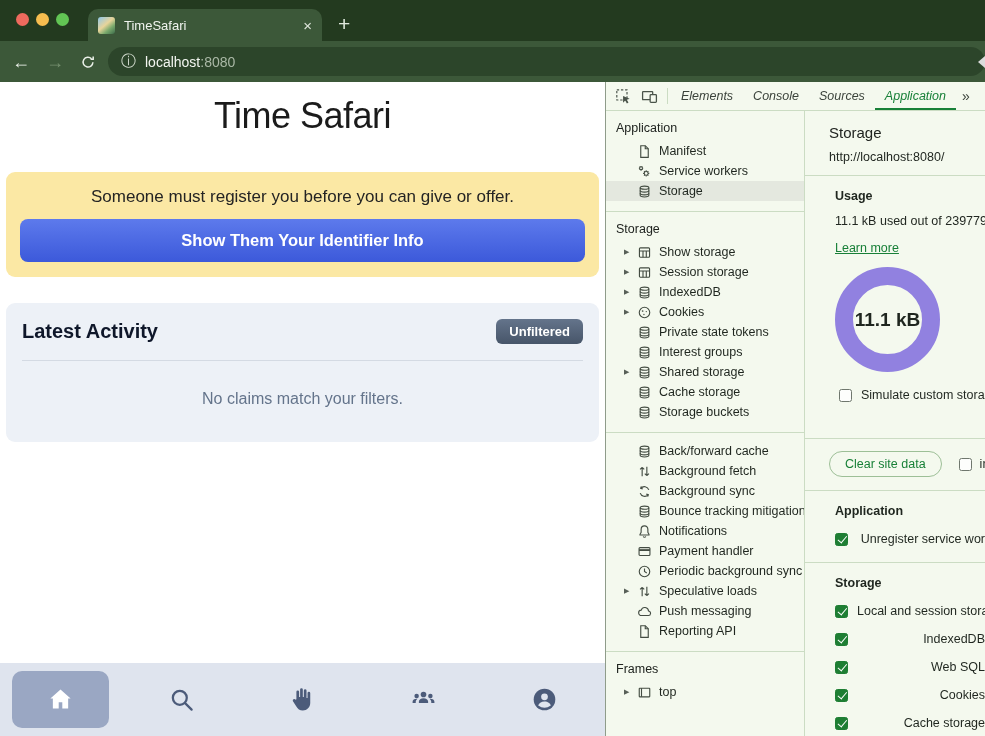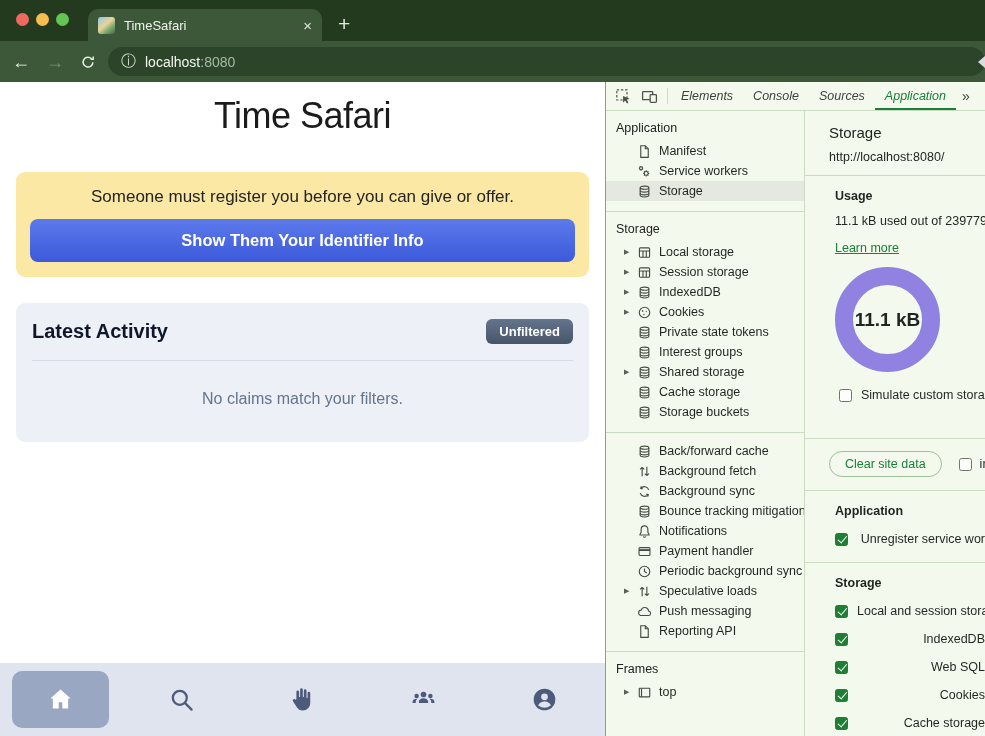--- a/index.html
+++ b/index.html
@@ -28,21 +28,21 @@
   .url-pill{flex:1;height:29px;background:#2c452a;border-radius:15px;display:flex;align-items:center;
        padding:0 13px;margin-right:-12px;font-size:14px;white-space:nowrap;overflow:hidden;}
   .info-ic{color:#d2dbce;font-size:15px;margin-right:9px;}
   .url-host{color:#f3f6f1;} .url-port{color:#aab8a6;}
   .edge-sliver{position:absolute;right:0;top:15px;width:7px;height:12px;background:#dcdcdc;
        clip-path:polygon(100% 0,100% 100%,0 50%);}
 
   
   .content-row{flex:1;display:flex;min-height:0;}
   .page{width:605px;flex:none;background:#fff;position:relative;overflow:hidden;}
-  .page-inner{padding:0 16px;}
+  .page-inner{padding:0 6px;}
   .app-title{text-align:center;font-size:36px;font-weight:400;color:#1b1b1b;margin:13px 0 0;letter-spacing:-.5px;}
   .alert{margin-top:35px;background:#fbe8a4;border-radius:9px;padding:15px 14px 15px;}
   .alert-text{text-align:center;font-size:17px;color:#242424;}
   .alert-btn{display:block;width:100%;margin-top:12px;padding:12px 0;font-size:16.5px;font-weight:700;color:#fff;
        background:linear-gradient(180deg,#5d7aec,#3c59da);border:none;border-radius:8px;cursor:pointer;
        font-family:"Liberation Sans",sans-serif;}
   .activity{margin-top:26px;background:#edf1f7;border-radius:9px;padding:16px 16px 20px;}
   .activity-head{display:flex;justify-content:space-between;align-items:center;}
   .activity-title{font-size:20px;font-weight:700;color:#0f172a;}
   .unfiltered{background:linear-gradient(180deg,#64748b,#475569);color:#fff;font-size:13px;font-weight:700;
@@ -310,21 +310,21 @@
             <div>
 
                 <div class="tree-row expandable">
                   <span class="disc">▶</span>
                   <span class="t-icon">
                     <svg viewBox="0 0 16 16" fill="none" stroke="currentColor" stroke-width="1.2">
                       <rect x="2.6" y="3" width="10.8" height="10" rx="1"></rect>
                       <path d="M2.6 6.4h10.8M6.4 6.4V13M9.9 6.4V13"></path>
                     </svg>
                   </span>
-                  <span class="t-label">Local storage</span>
+                  <span class="t-label">Show storage</span>
                 </div>
 
                 <div class="tree-row expandable">
                   <span class="disc">▶</span>
                   <span class="t-icon">
                     <svg viewBox="0 0 16 16" fill="none" stroke="currentColor" stroke-width="1.2">
                       <rect x="2.6" y="3" width="10.8" height="10" rx="1"></rect>
                       <path d="M2.6 6.4h10.8M6.4 6.4V13M9.9 6.4V13"></path>
                     </svg>
                   </span>

